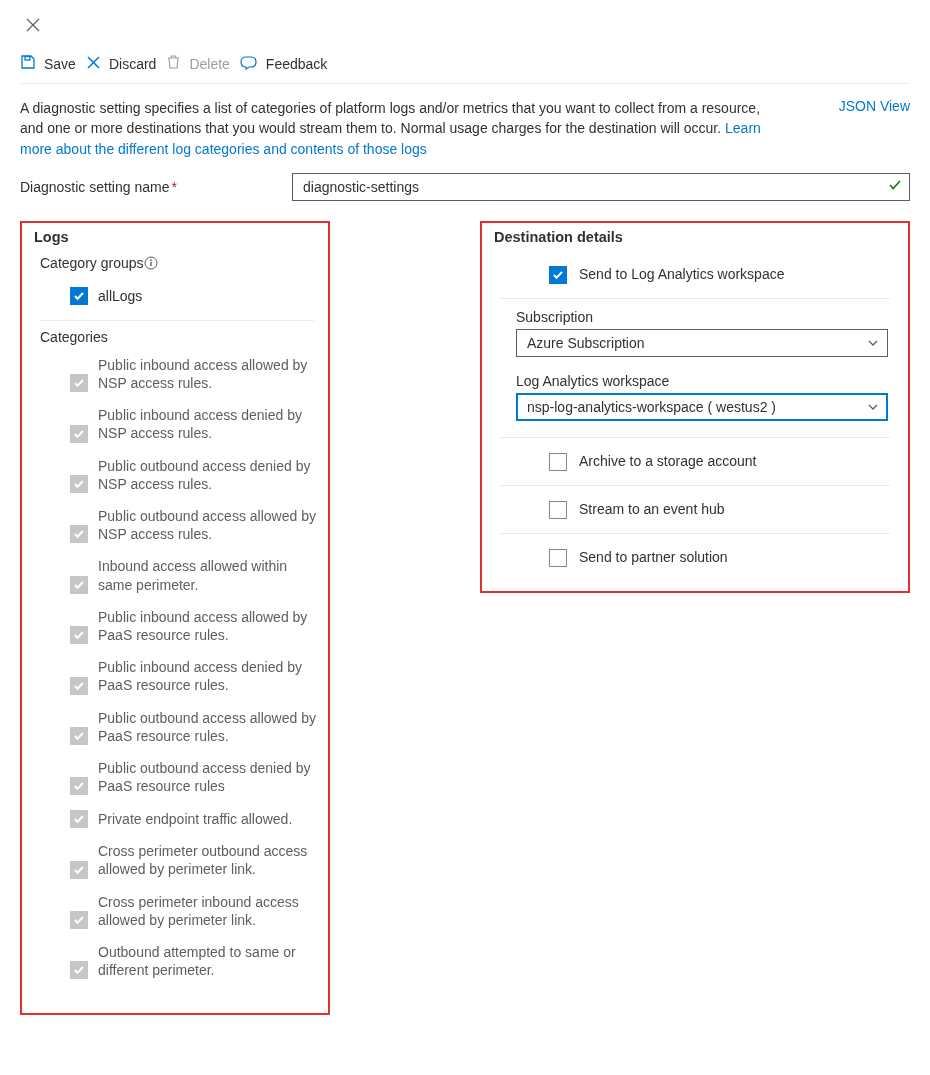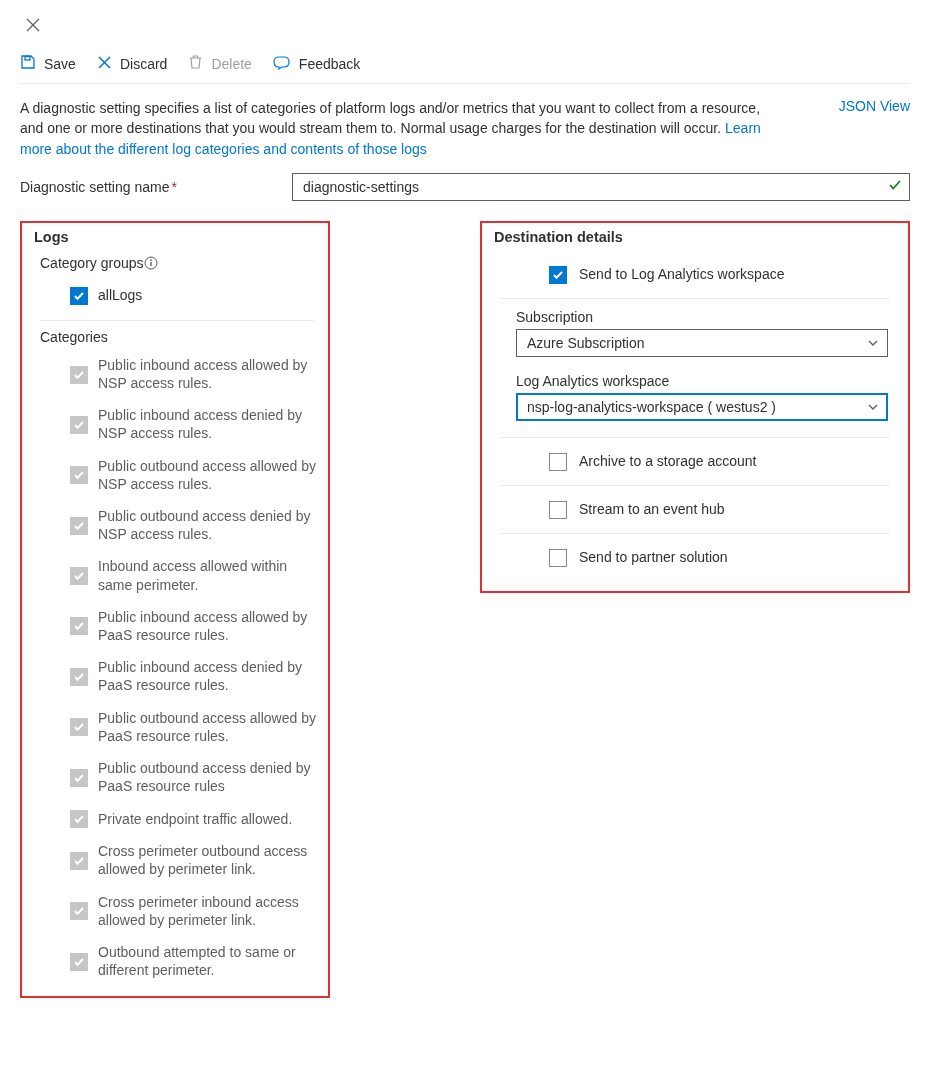--- a/index.html
+++ b/index.html
@@ -35,21 +35,21 @@
   }
   .close-btn {
     cursor: pointer;
     color: #605e5c;
     padding: 6px;
     line-height: 1;
   }
   .toolbar {
     display: flex;
     align-items: center;
-    gap: 21px;
+    gap: 10px;
     padding: 14px 0 10px 0;
     border-bottom: 1px solid #edebe9;
     margin-bottom: 14px;
   }
   .toolbar-item {
     display: inline-flex;
     align-items: center;
     gap: 8px;
     color: #323130;
     cursor: pointer;
@@ -110,21 +110,21 @@
   }
   .columns {
     display: flex;
     gap: 10px;
     align-items: flex-start;
   }
   .col-logs {
     width: 310px;
     border: 2px solid #e03030;
     box-sizing: border-box;
-    padding: 6px 0 10px 0;
+    padding: 6px 0 27px 0;
   }
   .col-dest {
     flex: 1;
     border: 2px solid #e03030;
     box-sizing: border-box;
     padding: 6px 0 14px 0;
     margin-left: 140px;
   }
   .section-title {
     font-weight: 600;
@@ -136,21 +136,21 @@
     color: #323130;
     margin: 6px 0 8px 18px;
     display: flex;
     align-items: center;
   }
   .info-icon {
     display:inline-flex; align-items:center;
   }
   .check-row {
     display: flex;
-    align-items: center;
+    align-items: flex-end;
     gap: 10px;
     padding: 7px 12px 7px 38px;
   }
   .check-row.indent2 { padding-left: 48px; }
   .check-row .label {
     line-height: 1.3;
     color: #323130;
   }
   .check-row.disabled .label { color: #605e5c; }
   .checkbox {
@@ -344,29 +344,29 @@
               </svg>
             </span>
             <span class="label">Public inbound access denied by NSP access rules.</span>
           </div>
           <div class="check-row indent2 disabled">
             <span class="checkbox disabled checked">
               <svg width="12" height="12" viewBox="0 0 12 12">
                 <path d="M2 6l2.5 2.8L10 3" fill="none" stroke="#fff" stroke-width="2"></path>
               </svg>
             </span>
+            <span class="label">Public outbound access denied by NSP access rules.</span>
+          </div>
+          <div class="check-row indent2 disabled">
+            <span class="checkbox disabled checked">
+              <svg width="12" height="12" viewBox="0 0 12 12">
+                <path d="M2 6l2.5 2.8L10 3" fill="none" stroke="#fff" stroke-width="2"></path>
+              </svg>
+            </span>
             <span class="label">Public outbound access allowed by NSP access rules.</span>
-          </div>
-          <div class="check-row indent2 disabled">
-            <span class="checkbox disabled checked">
-              <svg width="12" height="12" viewBox="0 0 12 12">
-                <path d="M2 6l2.5 2.8L10 3" fill="none" stroke="#fff" stroke-width="2"></path>
-              </svg>
-            </span>
-            <span class="label">Public outbound access denied by NSP access rules.</span>
           </div>
           <div class="check-row indent2 disabled">
             <span class="checkbox disabled checked">
               <svg width="12" height="12" viewBox="0 0 12 12">
                 <path d="M2 6l2.5 2.8L10 3" fill="none" stroke="#fff" stroke-width="2"></path>
               </svg>
             </span>
             <span class="label">Inbound access allowed within same perimeter.</span>
           </div>
           <div class="check-row indent2 disabled">

